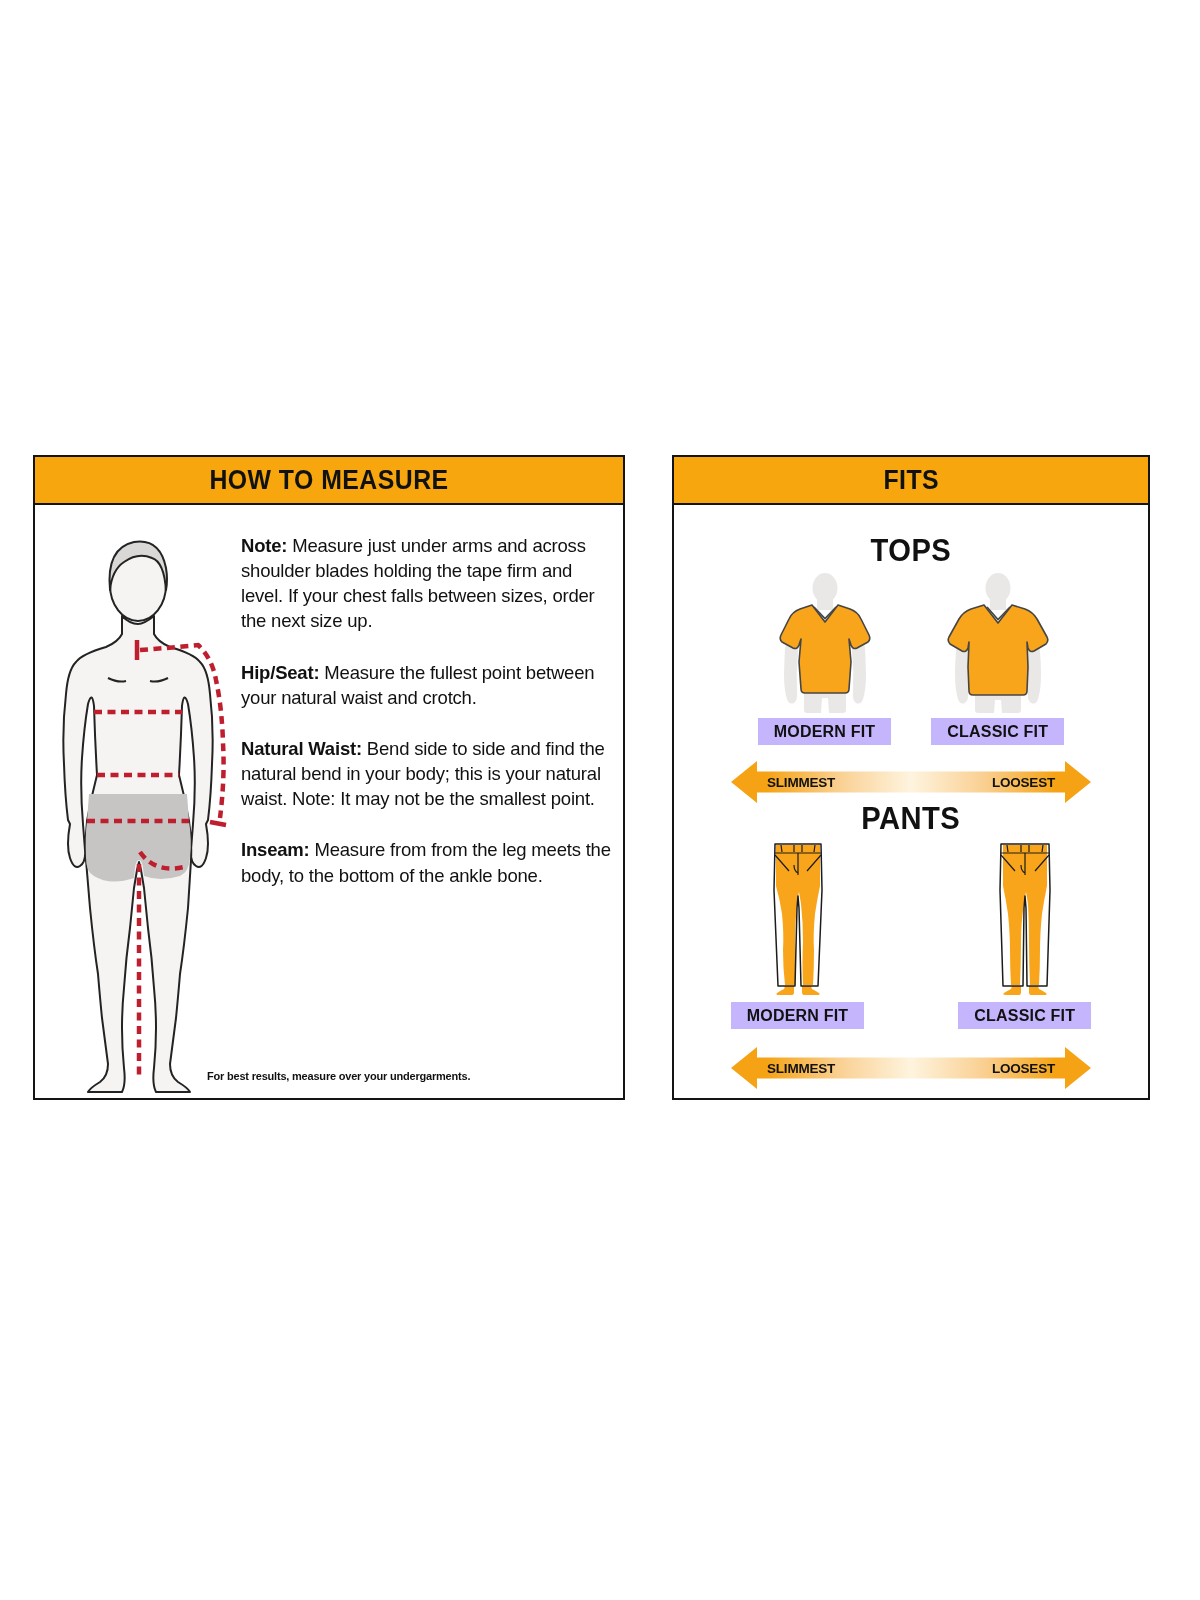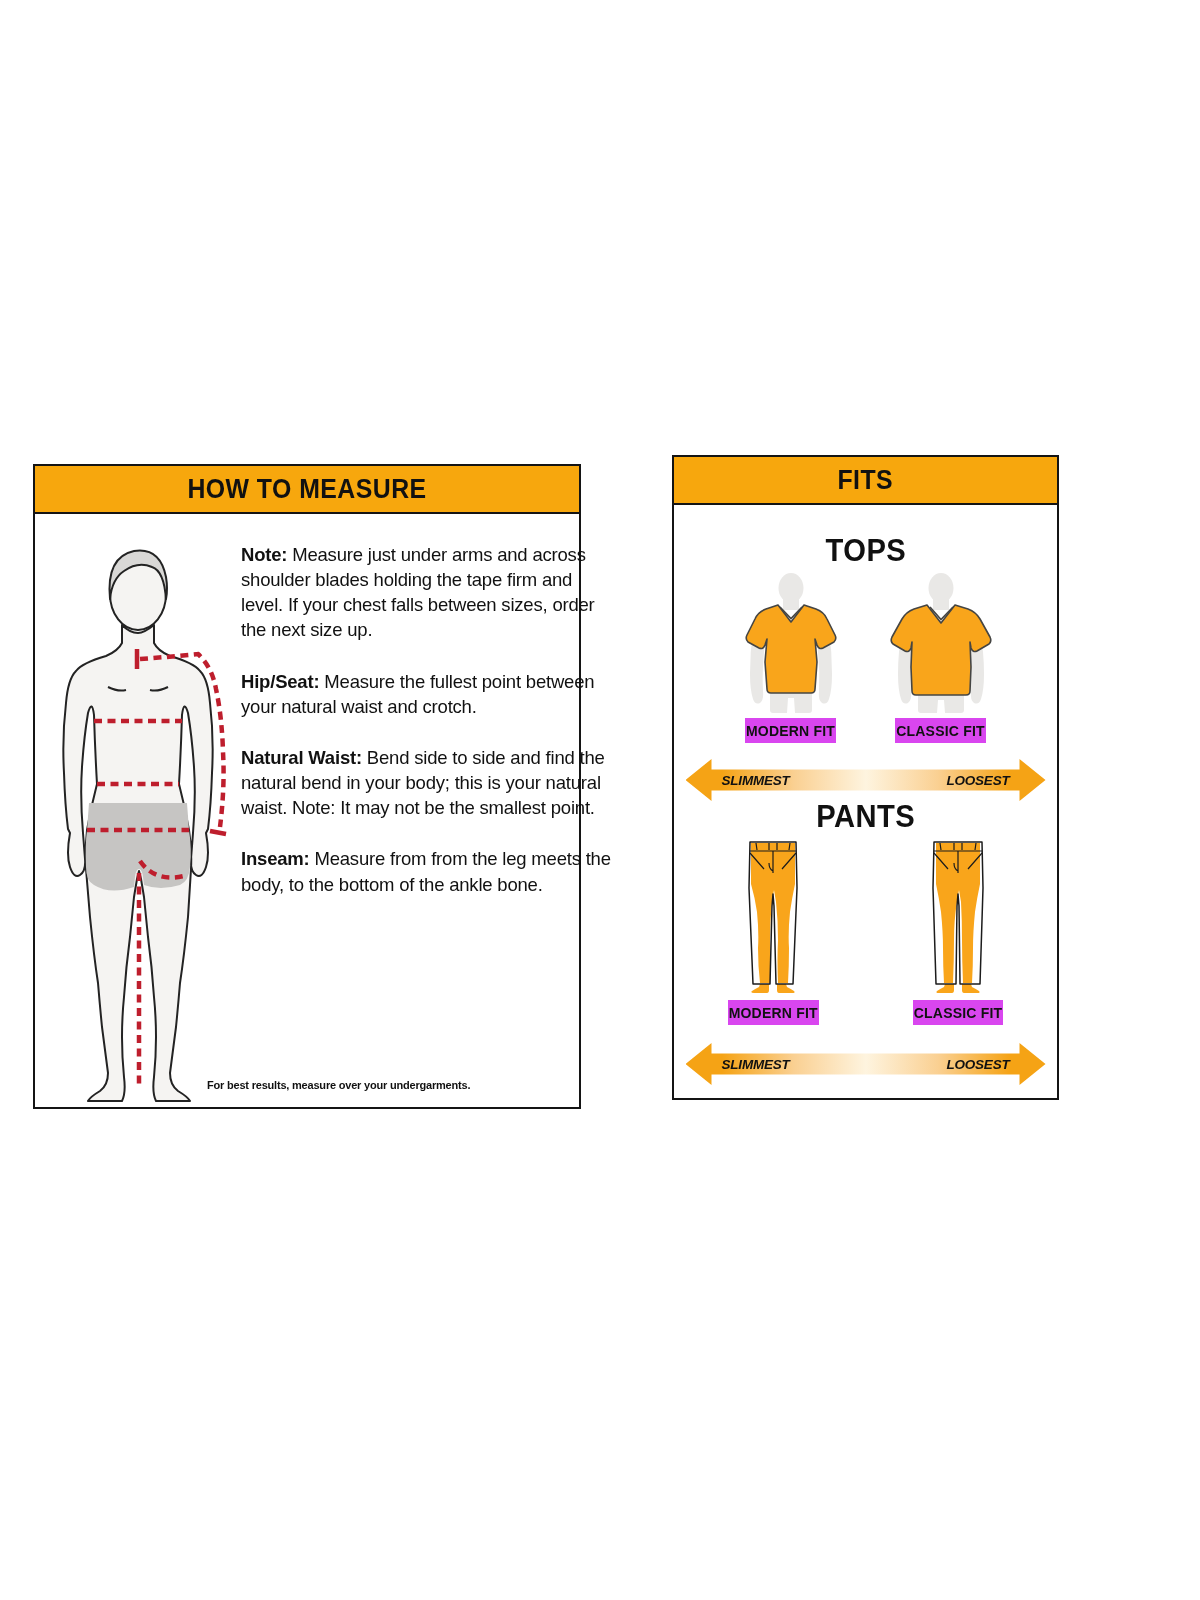--- a/index.html
+++ b/index.html
@@ -1,21 +1,21 @@
 <!DOCTYPE html>
 <html><head>
 <meta charset="utf-8">
 <style>
   html,body{margin:0;padding:0;background:#fff;}
   body{font-family:"Liberation Sans",sans-serif;color:#111;}
   .canvas{position:relative;width:1200px;height:1600px;background:#fff;overflow:hidden;}
 
   .panel{position:absolute;top:455px;height:645px;border:2px solid #141414;background:#fff;box-sizing:border-box;}
-  .panel-measure{left:33px;width:548px;margin-top:9px;}
-  .panel-fits{left:672px;width:387px;}
+  .panel-measure{left:33px;width:592px;}
+  .panel-fits{left:672px;width:478px;}
 
   .panel-header{height:46px;background:#F7A70D;border-bottom:2px solid #141414;
     display:flex;align-items:center;justify-content:center;}
   .panel-header .hdr-text{font-size:27px;font-weight:bold;letter-spacing:.5px;
     display:inline-block;transform:scaleX(.92);white-space:nowrap;}
 
   
   .figure-wrap{position:absolute;left:25px;top:71px;width:180px;height:566px;}
   .measure-text{position:absolute;left:206px;top:76px;width:372px;}
   .measure-text p{margin:0 0 26px;font-size:18.5px;line-height:1.36;letter-spacing:-.2px;}
@@ -25,27 +25,27 @@
 
   
   .fits-body{display:flex;flex-direction:column;align-items:center;}
   .group-heading{margin:30px 0 6px;font-size:31px;font-weight:bold;line-height:1;
     transform:scaleX(.94);letter-spacing:.5px;}
   .group-heading.pants{margin:0 0 8px;}
   .fit-row{display:flex;justify-content:center;}
   .fit-row.tops{gap:40px;}
   .fit-row.pants-row{gap:94px;}
   .fit-figure{display:flex;flex-direction:column;align-items:center;}
-  .fit-label{margin-top:4px;background:#d946ef;color:#111;font-size:14px;font-weight:bold;
-    letter-spacing:.2px;padding:5px 1px 4px;white-space:nowrap;}
+  .fit-label{margin-top:4px;background:#c4b5fd;color:#111;font-size:16px;font-weight:bold;
+    letter-spacing:.2px;padding:5px 16px 4px;white-space:nowrap;}
   .fit-figure.pants .fit-label{margin-top:6px;}
 
   .scale-arrow{position:relative;width:360px;height:42px;margin-top:16px;
     background:linear-gradient(90deg,#F5A315 0%,#F5A315 10%,#FAD092 30%,#FEF4DF 50%,#FAD092 70%,#F5A315 90%,#F5A315 100%);
-    clip-path:polygon(0 50%,26px 0,26px 25%,calc(100% - 26px) 25%,calc(100% - 26px) 0,100% 50%,calc(100% - 26px) 100%,calc(100% - 26px) 75%,26px 75%,26px 100%);font-style:italic;}
+    clip-path:polygon(0 50%,26px 0,26px 25%,calc(100% - 26px) 25%,calc(100% - 26px) 0,100% 50%,calc(100% - 26px) 100%,calc(100% - 26px) 75%,26px 75%,26px 100%);}
   .scale-arrow.pants-arrow{margin-top:18px;}
   .scale-arrow span{position:absolute;top:50%;transform:translateY(-50%);
     font-size:13.5px;font-weight:bold;letter-spacing:-.2px;}
   .scale-arrow .sl{left:36px;}
   .scale-arrow .sr{right:36px;text-align:right;}
 </style>
 </head>
 <body>
 
 <div class="canvas">

